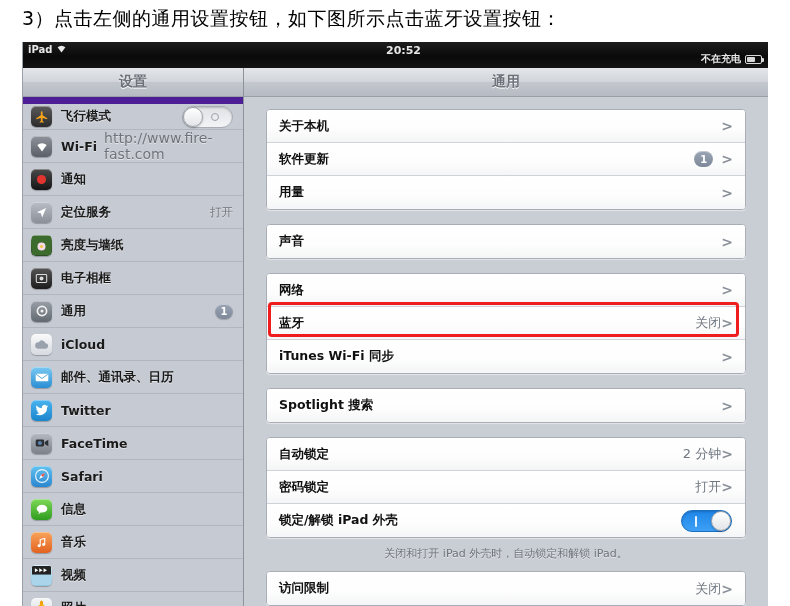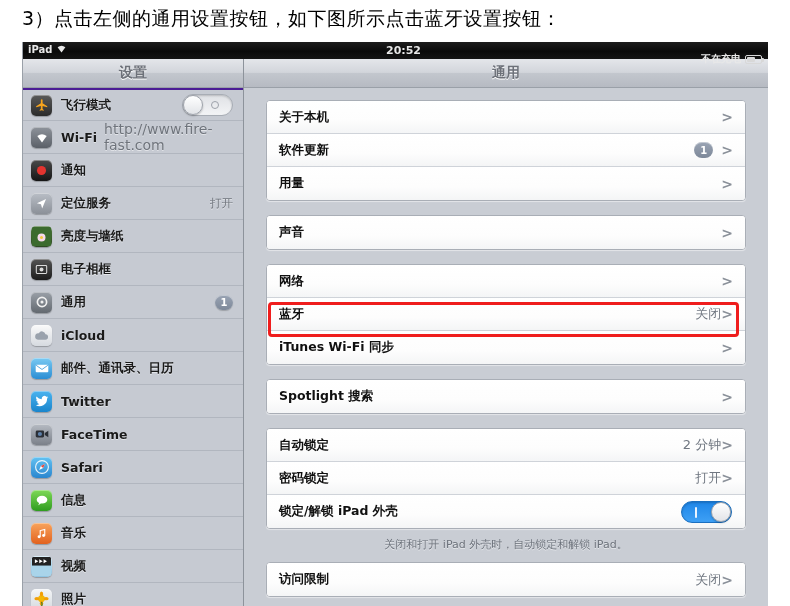--- a/index.html
+++ b/index.html
@@ -27,21 +27,21 @@
     left: 22px; top: 42px;
     width: 746px; height: 564px;
     background: #c8ccd3;
     overflow: hidden;
     border-left: 1px solid #9aa0a8;
   }
 
   
   .statusbar {
     position: relative;
-    height: 17px;
+    height: 26px;
     background: linear-gradient(to bottom, #1d1d1d 0%, #0a0a0a 55%, #141414 100%);
     color: #e8e8e8;
     font-size: 10px;
     font-weight: bold;
   }
   .sb-left { position: absolute; left: 5px; top: 2px; display: flex; align-items: center; gap: 4px; }
   .sb-center { position: absolute; left: 16px; right: 0; top: 2px; text-align: center; font-size: 11px; }
   .sb-right { position: absolute; right: 6px; top: 10px; display: flex; align-items: center; gap: 4px; }
   .wifi-glyph { display: inline-block; font-size: 10px; line-height: 1; }
   .battery {
@@ -81,21 +81,21 @@
   }
 
   .sb-list { flex: 1; background: #c6cad2; overflow: hidden; }
   .sb-row {
     height: 33px;
     display: flex; align-items: center;
     padding: 0 10px 0 8px;
     border-bottom: 1px solid #b1b6bf;
     position: relative;
   }
-  .sb-row:first-child { border-top: 2px solid #4c1d95; }
+  .sb-row:first-child { border-top: 7px solid #4c1d95; }
   .sb-icon {
     width: 21px; height: 21px;
     border-radius: 5px;
     margin-right: 9px;
     flex: 0 0 auto;
     display: flex; align-items: center; justify-content: center;
     font-size: 12px; color: #fff;
     box-shadow: inset 0 1px 0 rgba(255,255,255,.35), 0 1px 1px rgba(0,0,0,.25);
     overflow: hidden;
   }

